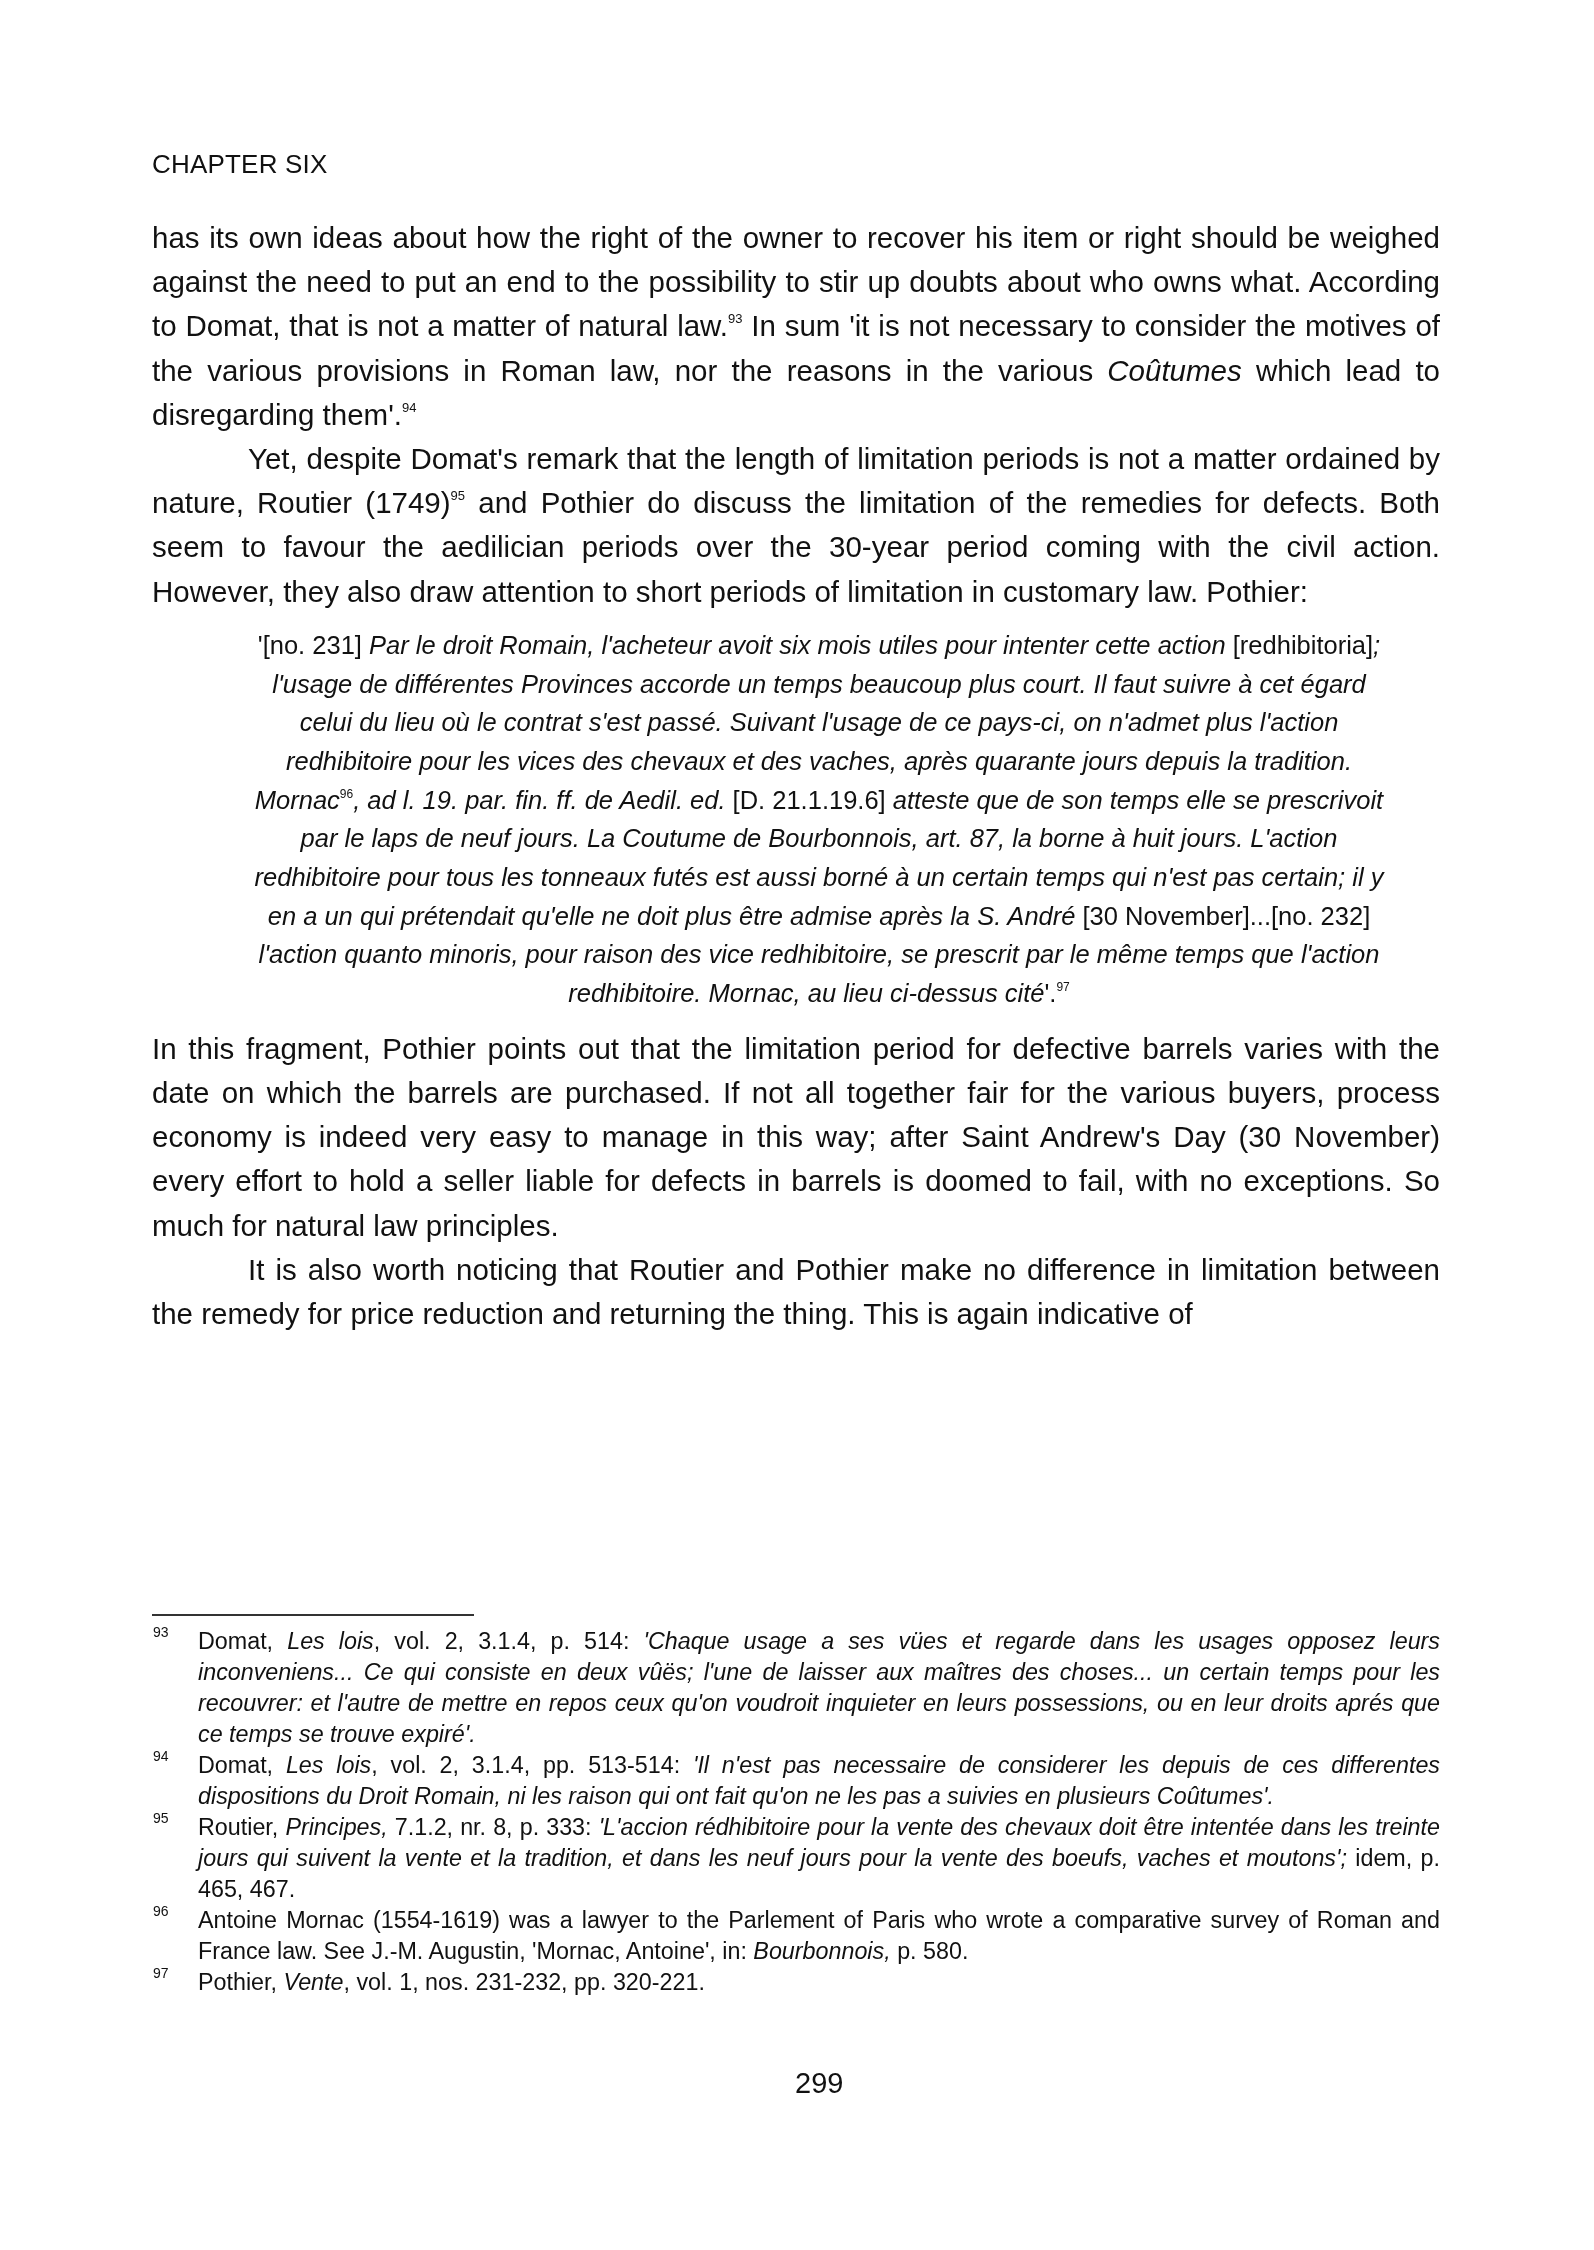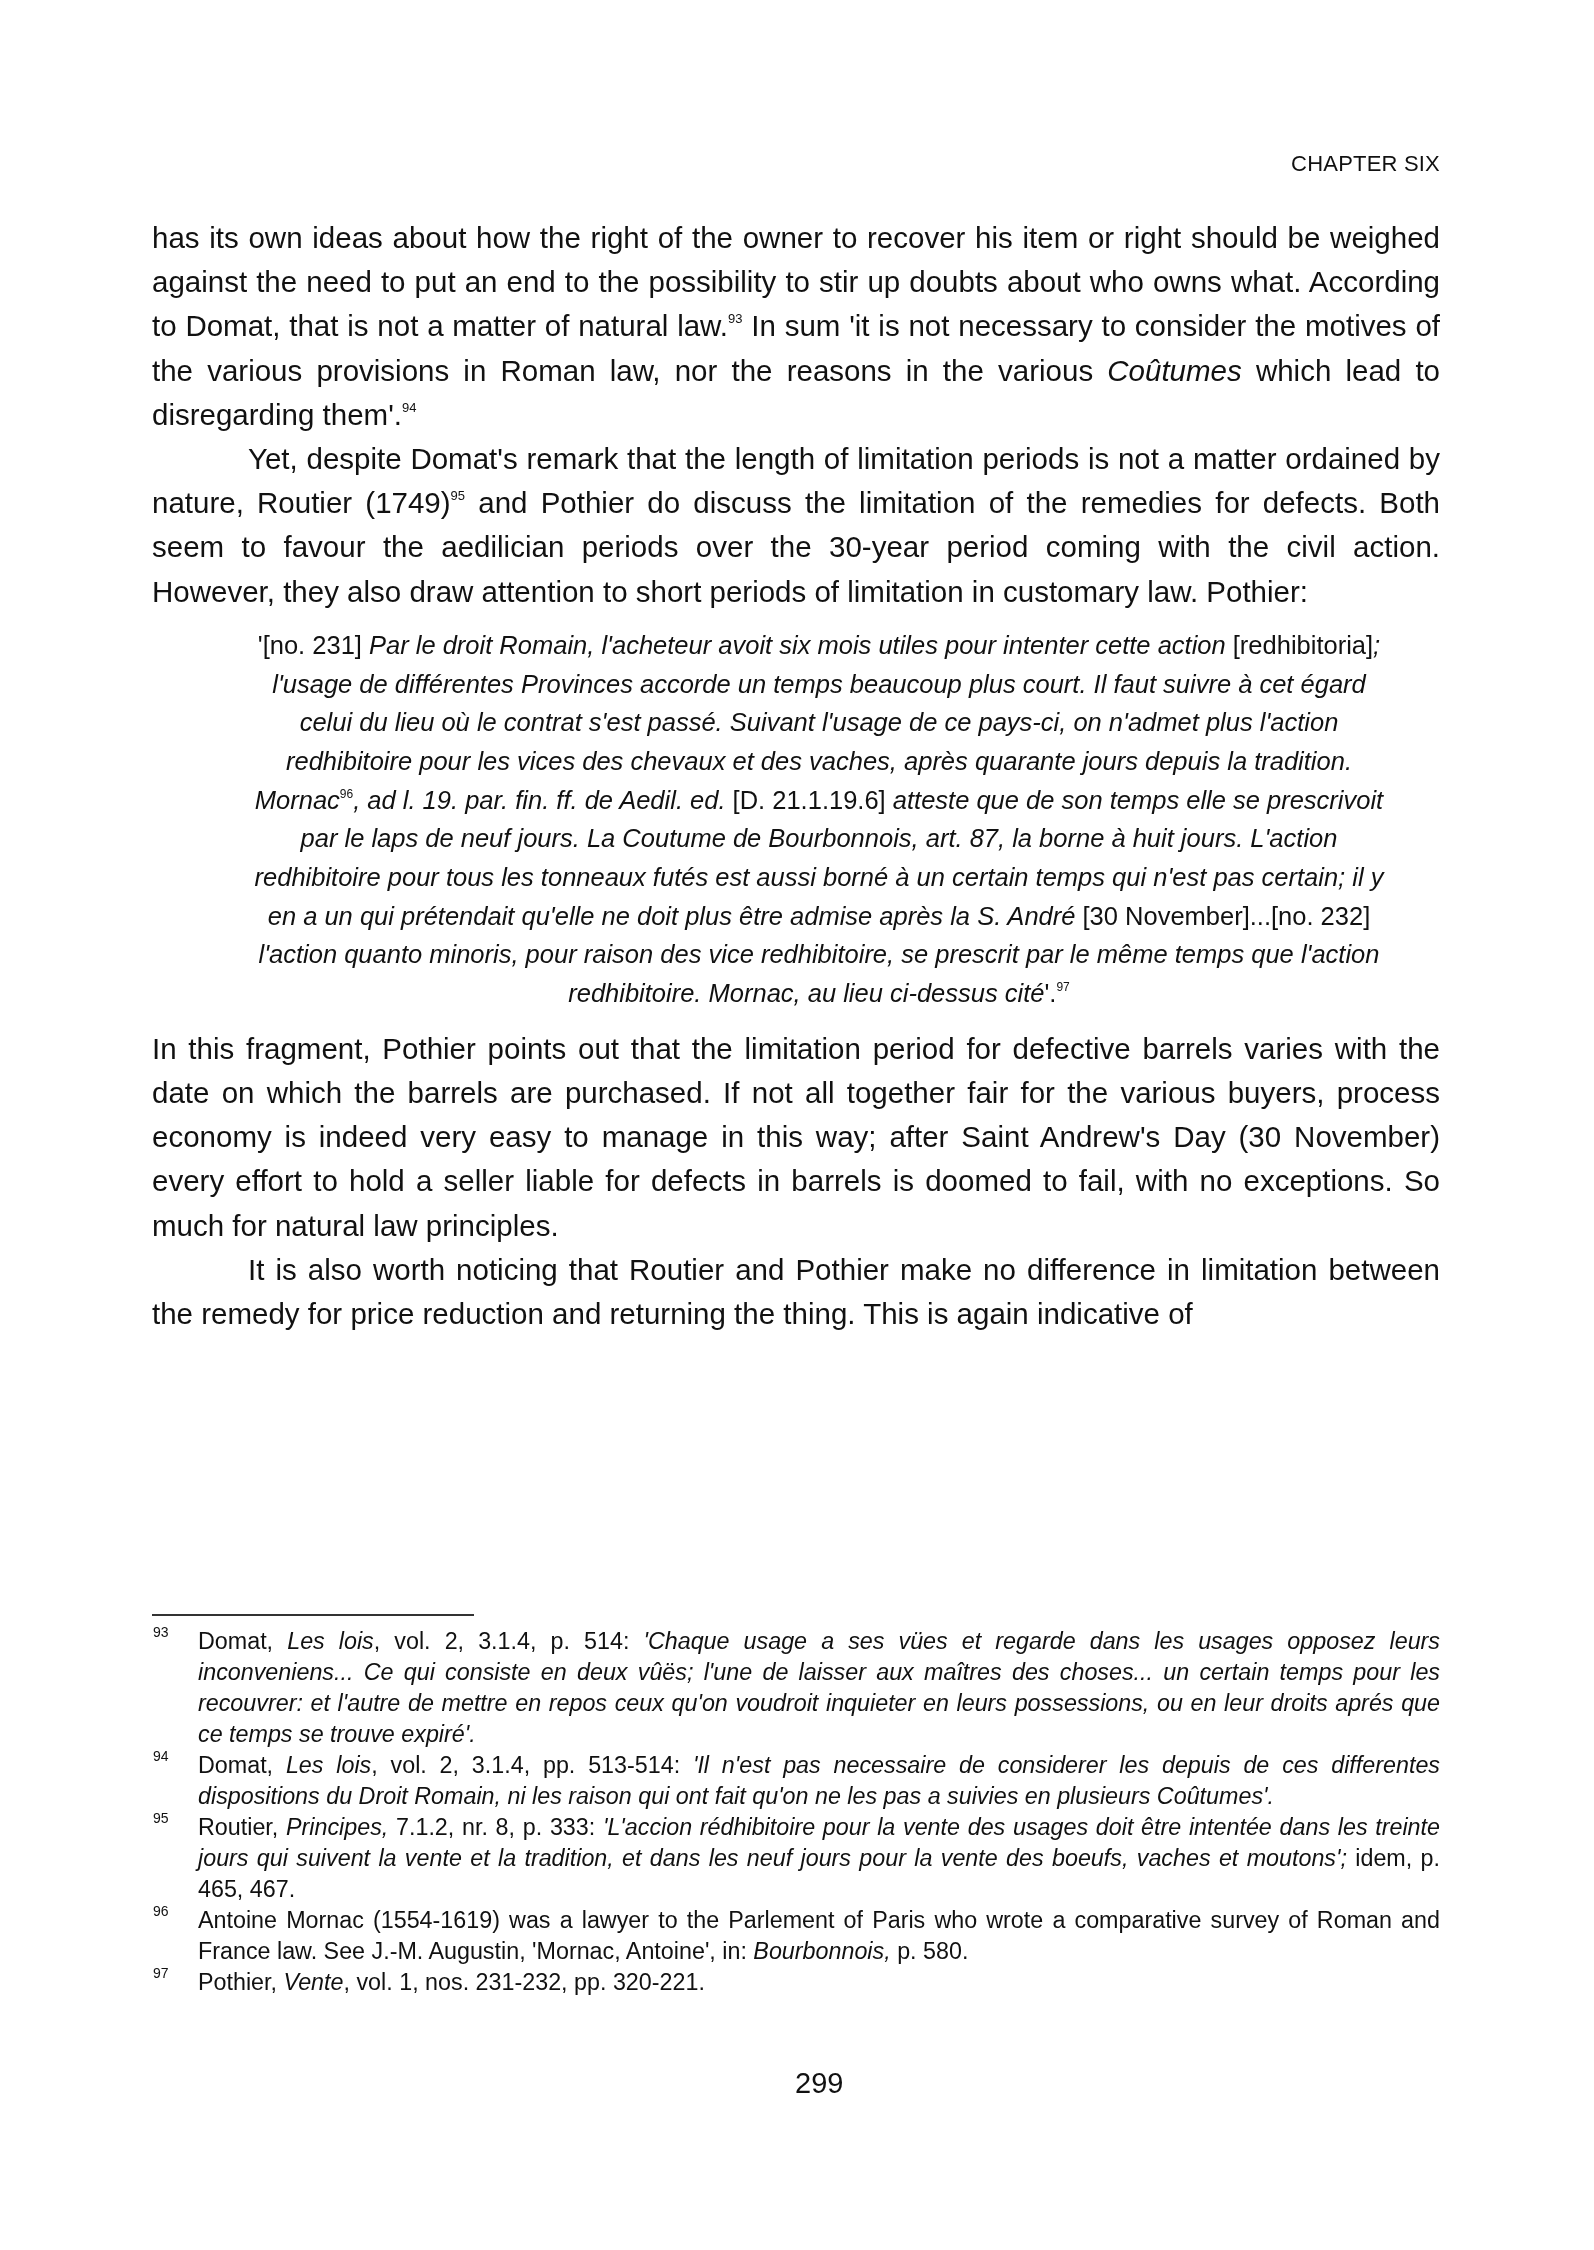--- a/index.html
+++ b/index.html
@@ -13,22 +13,22 @@
       position: relative;
       overflow: hidden;
       color: #111111;
       font-family: "Liberation Sans", "DejaVu Sans", sans-serif;
     }
     .page-header {
       position: absolute;
       top: 148px;
       left: 152px;
       width: 1288px;
-      text-align: right;
-      font-size: 22px;
+      text-align: left;
+      font-size: 26px;
       line-height: 32px;
       letter-spacing: 0.2px;
     }
     .body-text {
       position: absolute;
       top: 216px;
       left: 152px;
       width: 1288px;
     }
     .para {
@@ -115,21 +115,21 @@
 
   <div class="footnote">
     <span class="fn-num">93</span><span>Domat, </span><i>Les lois</i><span>, vol. 2, 3.1.4, p. 514: </span><i>'Chaque usage a ses vües et regarde dans les usages opposez leurs inconveniens... Ce qui consiste en deux vûës; l'une de laisser aux maîtres des choses... un certain temps pour les recouvrer: et l'autre de mettre en repos ceux qu'on voudroit inquieter en leurs possessions, ou en leur droits aprés que ce temps se trouve expiré'.</i><span></span>
   </div>
 
   <div class="footnote">
     <span class="fn-num">94</span><span>Domat, </span><i>Les lois</i><span>, vol. 2, 3.1.4, pp. 513-514: </span><i>'Il n'est pas necessaire de considerer les depuis de ces differentes dispositions du Droit Romain, ni les raison qui ont fait qu'on ne les pas a suivies en plusieurs Coûtumes'.</i><span></span>
   </div>
 
   <div class="footnote">
-    <span class="fn-num">95</span><span>Routier, </span><i>Principes,</i><span> 7.1.2, nr. 8, p. 333: </span><i>'L'accion rédhibitoire pour la vente des usages doit être intentée dans les treinte jours qui suivent la vente et la tradition, et dans les neuf jours pour la vente des boeufs, vaches et moutons';</i><span> idem, p. 465, 467.</span>
+    <span class="fn-num">95</span><span>Routier, </span><i>Principes,</i><span> 7.1.2, nr. 8, p. 333: </span><i>'L'accion rédhibitoire pour la vente des chevaux doit être intentée dans les treinte jours qui suivent la vente et la tradition, et dans les neuf jours pour la vente des boeufs, vaches et moutons';</i><span> idem, p. 465, 467.</span>
   </div>
 
   <div class="footnote">
     <span class="fn-num">96</span><span>Antoine Mornac (1554-1619) was a lawyer to the Parlement of Paris who wrote a comparative survey of Roman and France law. See J.-M. Augustin, 'Mornac, Antoine', in: </span><i>Bourbonnois,</i><span> p. 580.</span><i></i><span></span>
   </div>
 
   <div class="footnote">
     <span class="fn-num">97</span><span>Pothier, </span><i>Vente</i><span>, vol. 1, nos. 231-232, pp. 320-221.</span><i></i><span></span>
   </div>
 </div>

